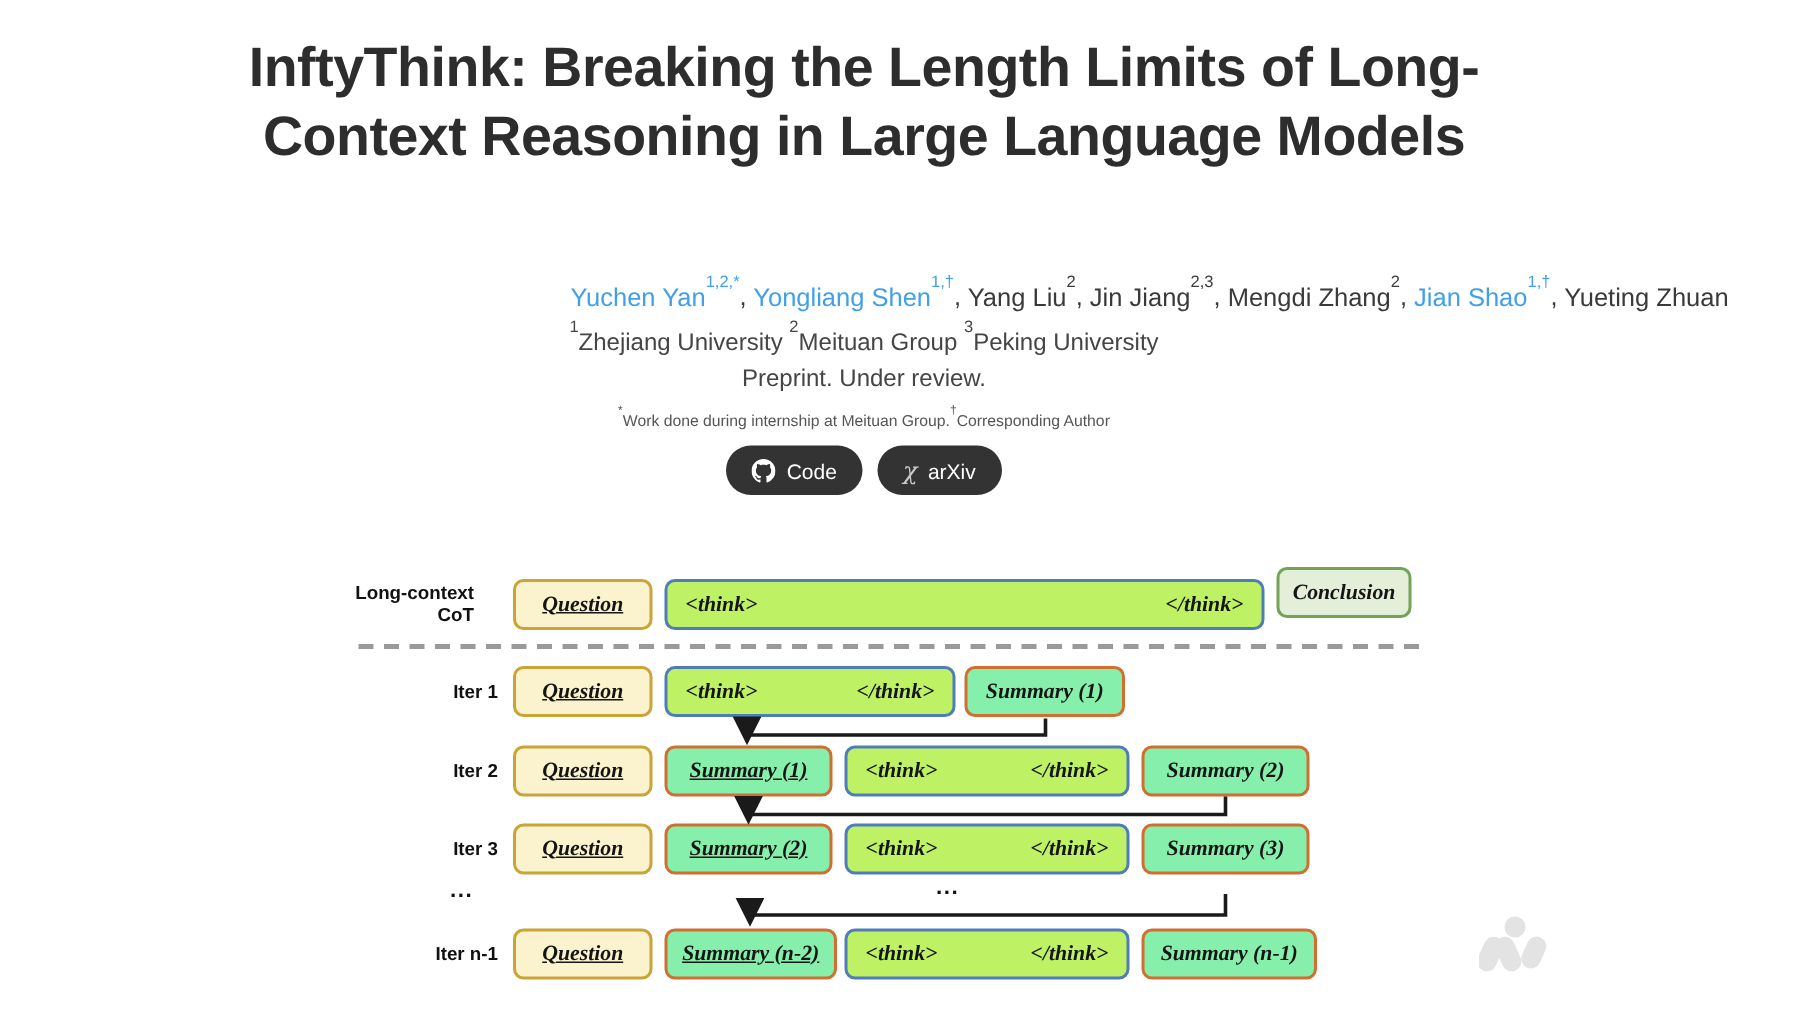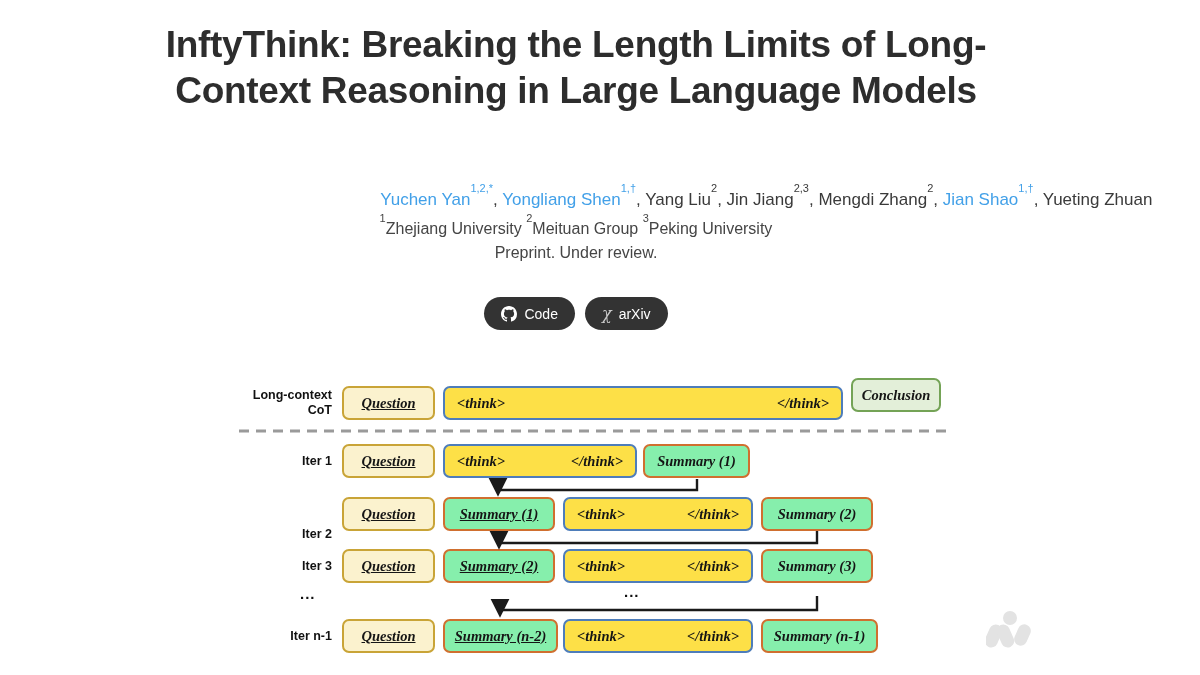--- a/index.html
+++ b/index.html
@@ -30,21 +30,21 @@
   .chi{font-family:"DejaVu Serif",serif;font-size:16px;color:#c9c9c9;font-style:italic;}
 
   
   .rowlabel{position:absolute;width:104px;text-align:right;font-size:12.5px;
             font-weight:700;color:#111;line-height:15px;}
   .dbox{position:absolute;height:34px;box-sizing:border-box;border:2px solid;
         border-radius:7px;display:flex;align-items:center;justify-content:center;
         font-style:italic;font-weight:600;font-size:14.5px;color:#151515;
         font-family:Liberation Serif, serif;}
   .q{background:#fbf2ce;border-color:#c9a437;}
-  .t{background:#fde047;border-color:#4e7dba;justify-content:space-between;padding:0 12px;}
+  .t{background:#bef264;border-color:#4e7dba;justify-content:space-between;padding:0 12px;}
   .c{background:#e3efd9;border-color:#74a356;}
   .s{background:#86efac;border-color:#d06f2f;}
   .u{text-decoration:underline;}
   .dots{position:absolute;font-weight:700;font-size:15px;color:#111;letter-spacing:1px;}
   .overlay{position:absolute;left:0;top:0;pointer-events:none;}
 
   
   .watermark{position:absolute;left:986px;top:610px;display:flex;align-items:center;
              gap:9px;color:#e3e3e3;}
   .wm-text{display:flex;flex-direction:column;line-height:1.05;}
@@ -61,37 +61,40 @@
   <div class="authors">
     <span class="alink"><span>Yuchen Yan</span><sup>1,2,*</sup></span><span>, </span><span class="alink"><span>Yongliang Shen</span><sup>1,†</sup></span><span>, </span><span><span>Yang Liu</span><sup>2</sup></span><span>, </span><span><span>Jin Jiang</span><sup>2,3</sup></span><span>, </span><span><span>Mengdi Zhang</span><sup>2</sup></span><span>, </span><span class="alink"><span>Jian Shao</span><sup>1,†</sup></span><span>, </span><span><span>Yueting Zhuang</span><sup>1</sup></span>
   </div>
 
   <div class="affil">
     <span><sup>1</sup><span>Zhejiang University </span></span><span><sup>2</sup><span>Meituan Group </span></span><span><sup>3</sup><span>Peking University</span></span>
   </div>
 
   <div class="status">Preprint. Under review.</div>
 
+  <div class="footnote">
+    <span><sup>*</sup><span>Work done during internship at Meituan Group.</span></span><span><sup>†</sup><span>Corresponding Author</span></span>
+  </div>
 
   <div class="btnrow">
     <button class="pill">
       <svg class="gh" viewBox="0 0 16 16" aria-hidden="true">
           <path d="M8 0C3.58 0 0 3.58 0 8c0 3.54 2.29 6.53 5.47 7.59.4.07.55-.17.55-.38 0-.19-.01-.82-.01-1.49-2.01.37-2.53-.49-2.69-.94-.09-.23-.48-.94-.82-1.13-.28-.15-.68-.52-.01-.53.63-.01 1.08.58 1.23.82.72 1.21 1.87.87 2.33.66.07-.52.28-.87.51-1.07-1.78-.2-3.64-.89-3.64-3.95 0-.87.31-1.59.82-2.15-.08-.2-.36-1.02.08-2.12 0 0 .67-.21 2.2.82.64-.18 1.32-.27 2-.27s1.36.09 2 .27c1.53-1.04 2.2-.82 2.2-.82.44 1.1.16 1.92.08 2.12.51.56.82 1.27.82 2.15 0 3.07-1.87 3.75-3.65 3.95.29.25.54.73.54 1.48 0 1.07-.01 1.93-.01 2.2 0 .21.15.46.55.38A8.01 8.01 0 0 0 16 8c0-4.42-3.58-8-8-8z"></path>
         </svg>
       <span>Code</span>
     </button>
     <button class="pill">
       <span class="chi">χ</span>
       <span>arXiv</span>
     </button>
   </div>
 
   <div>
 
-    <div class="rowlabel" style="left:228px;top:388px;">
+    <div class="rowlabel" style="left:212px;top:388px;">
       <div>Long-context</div>
         <div>CoT</div>
     </div>
     <div class="dbox q" style="left:342px;top:386px;width:93px;">
         <span class="u">Question</span>
       </div>
     <div class="dbox t" style="left:443px;top:386px;width:400px;">
         <span>&lt;think&gt;</span>
         <span>&lt;/think&gt;</span>
       </div>
@@ -104,21 +107,21 @@
         <span class="u">Question</span>
       </div>
     <div class="dbox t" style="left:443px;top:444px;width:194px;">
         <span>&lt;think&gt;</span>
         <span>&lt;/think&gt;</span>
       </div>
     <div class="dbox s" style="left:643px;top:444px;width:107px;">
         <span>Summary (1)</span>
       </div>
 
-    <div class="rowlabel" style="left:228px;top:527px;">Iter 2</div>
+    <div class="rowlabel" style="left:228px;top:507px;">Iter 2</div>
     <div class="dbox q" style="left:342px;top:497px;width:93px;">
         <span class="u">Question</span>
       </div>
     <div class="dbox s" style="left:443px;top:497px;width:112px;">
         <span class="u">Summary (1)</span>
       </div>
     <div class="dbox t" style="left:563px;top:497px;width:190px;">
         <span>&lt;think&gt;</span>
         <span>&lt;/think&gt;</span>
       </div>

